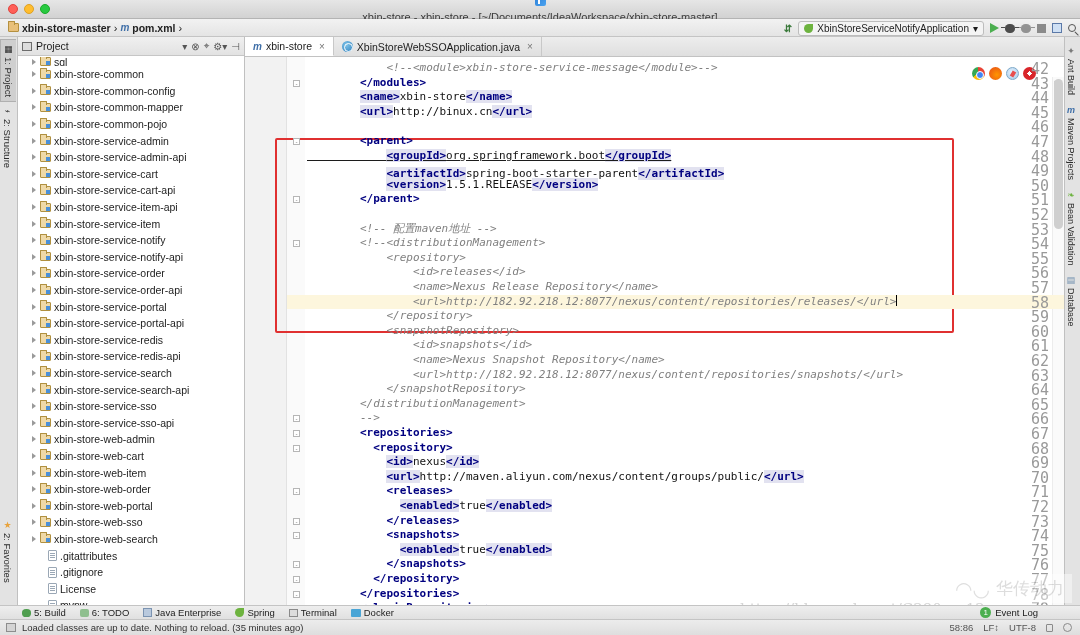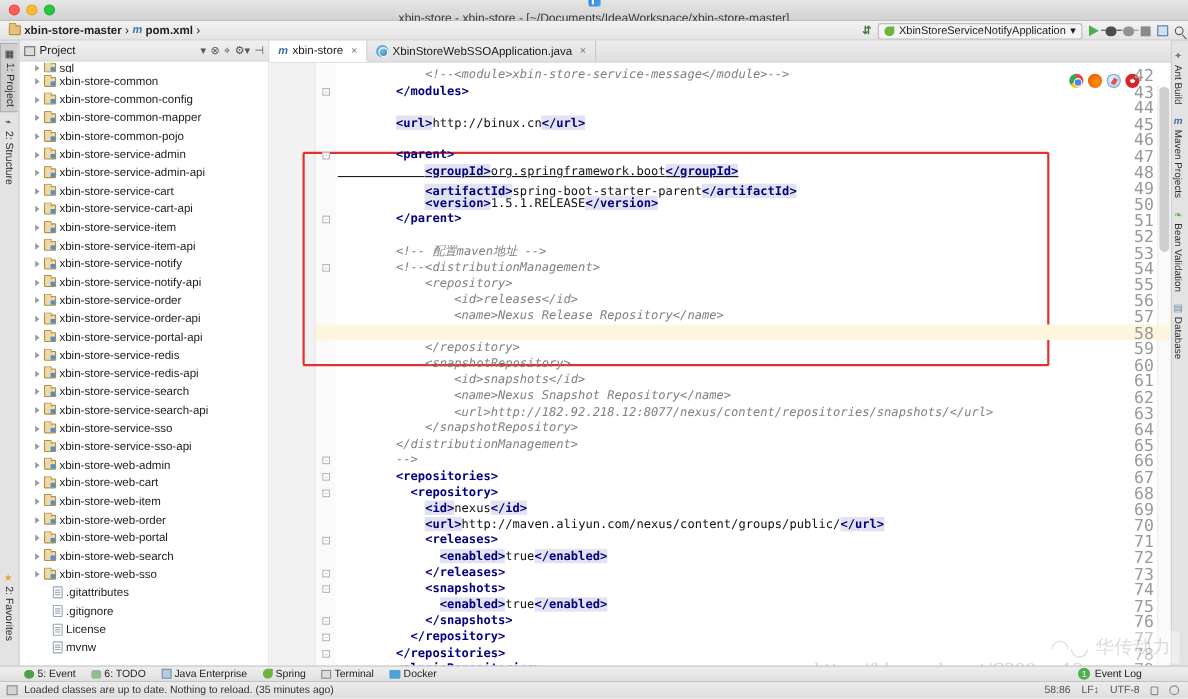--- a/index.html
+++ b/index.html
@@ -391,50 +391,55 @@
           <span>xbin-store-service-cart</span>
         </div>
         <div class="trow">
           <span class="arrow"></span>
           <span class="mod-ic"></span>
           <span>xbin-store-service-cart-api</span>
         </div>
         <div class="trow">
           <span class="arrow"></span>
           <span class="mod-ic"></span>
+          <span>xbin-store-service-item-api</span>
+        </div>
+        <div class="trow">
+          <span class="arrow"></span>
+          <span class="mod-ic"></span>
           <span>xbin-store-service-item</span>
         </div>
         <div class="trow">
           <span class="arrow"></span>
           <span class="mod-ic"></span>
-          <span>xbin-store-service-item-api</span>
-        </div>
-        <div class="trow">
-          <span class="arrow"></span>
-          <span class="mod-ic"></span>
           <span>xbin-store-service-notify</span>
         </div>
         <div class="trow">
           <span class="arrow"></span>
           <span class="mod-ic"></span>
           <span>xbin-store-service-notify-api</span>
         </div>
         <div class="trow">
           <span class="arrow"></span>
           <span class="mod-ic"></span>
           <span>xbin-store-service-order</span>
         </div>
         <div class="trow">
           <span class="arrow"></span>
           <span class="mod-ic"></span>
           <span>xbin-store-service-order-api</span>
         </div>
         <div class="trow">
           <span class="arrow"></span>
           <span class="mod-ic"></span>
+          <span>xbin-store-service-portal</span>
+        </div>
+        <div class="trow">
+          <span class="arrow"></span>
+          <span class="mod-ic"></span>
           <span>xbin-store-service-portal-api</span>
         </div>
         <div class="trow">
           <span class="arrow"></span>
           <span class="mod-ic"></span>
           <span>xbin-store-service-redis</span>
         </div>
         <div class="trow">
           <span class="arrow"></span>
           <span class="mod-ic"></span>
@@ -481,26 +486,26 @@
           <span>xbin-store-web-order</span>
         </div>
         <div class="trow">
           <span class="arrow"></span>
           <span class="mod-ic"></span>
           <span>xbin-store-web-portal</span>
         </div>
         <div class="trow">
           <span class="arrow"></span>
           <span class="mod-ic"></span>
+          <span>xbin-store-web-sso</span>
+        </div>
+        <div class="trow">
+          <span class="arrow"></span>
+          <span class="mod-ic"></span>
           <span>xbin-store-web-search</span>
-        </div>
-        <div class="trow">
-          <span class="arrow"></span>
-          <span class="mod-ic"></span>
-          <span>xbin-store-web-sso</span>
         </div>
         <div class="trow d1">
           <span class="arrow spacer"></span>
           <span class="file-ic"></span>
           <span>.gitattributes</span>
         </div>
         <div class="trow d1">
           <span class="arrow spacer"></span>
           <span class="file-ic"></span>
           <span>.gitignore</span>
@@ -545,20 +550,21 @@
         <div class="err-mark" style="top:4px;background:#cfcfcf;"></div>
       </div>
       <div class="scrollbar-v"></div>
       <div class="red-box" style="left:30px; top:81px; right:110px; height:195px;"></div>
     <div class="lnum" style="top: 5px;">42</div>
         <div class="codeline" style="top: 4px;"><span class="txt">            </span><span class="cmt">&lt;!--&lt;module&gt;xbin-store-service-message&lt;/module&gt;--&gt;</span></div>
         <div class="lnum" style="top: 19.6px;">43</div>
         <div class="fold" style="top: 22.6px;">-</div>
         <div class="codeline" style="top: 18.6px;"><span class="txt">        </span><span class="tag">&lt;/modules&gt;</span></div>
         <div class="lnum" style="top: 34.2px;">44</div>
+        <div class="codeline" style="top: 33.2px;"><span class="txt">        </span><span class="tag hl-tag">&lt;name&gt;</span><span class="txt">xbin-store</span><span class="tag hl-tag">&lt;/name&gt;</span></div>
         <div class="lnum" style="top: 48.8px;">45</div>
         <div class="codeline" style="top: 47.8px;"><span class="txt">        </span><span class="tag hl-tag">&lt;url&gt;</span><span class="txt">http://binux.cn</span><span class="tag hl-tag">&lt;/url&gt;</span></div>
         <div class="lnum" style="top: 63.4px;">46</div>
         <div class="codeline" style="top: 62.4px;"></div>
         <div class="lnum" style="top: 78px;">47</div>
         <div class="fold" style="top: 81px;">-</div>
         <div class="codeline" style="top: 77px;"><span class="txt">        </span><span class="tag">&lt;parent&gt;</span></div>
         <div class="lnum" style="top: 92.6px;">48</div>
         <div class="codeline" style="top: 91.6px; text-decoration: underline;"><span class="txt">            </span><span class="tag hl-tag">&lt;groupId&gt;</span><span class="txt">org.springframework.boot</span><span class="tag hl-tag">&lt;/groupId&gt;</span></div>
         <div class="lnum" style="top: 107.2px;">49</div>
@@ -576,20 +582,21 @@
         <div class="fold" style="top: 183.2px;">-</div>
         <div class="codeline" style="top: 179.2px;"><span class="txt">        </span><span class="cmt">&lt;!--&lt;distributionManagement&gt;</span></div>
         <div class="lnum" style="top: 194.8px;">55</div>
         <div class="codeline" style="top: 193.8px;"><span class="txt">            </span><span class="cmt">&lt;repository&gt;</span></div>
         <div class="lnum" style="top: 209.4px;">56</div>
         <div class="codeline" style="top: 208.4px;"><span class="txt">                </span><span class="cmt">&lt;id&gt;releases&lt;/id&gt;</span></div>
         <div class="lnum" style="top: 224px;">57</div>
         <div class="codeline" style="top: 223px;"><span class="txt">                </span><span class="cmt">&lt;name&gt;Nexus Release Repository&lt;/name&gt;</span></div>
         <div class="hl-line" style="top: 237.6px;"></div>
         <div class="lnum" style="top: 238.6px;">58</div>
+        <div class="codeline" style="top: 237.6px;"><span class="txt">                </span><span class="cmt">&lt;url&gt;http://182.92.218.12:8077/nexus/content/repositories/releases/&lt;/url&gt;</span><span class="caret"></span></div>
         <div class="lnum" style="top: 253.2px;">59</div>
         <div class="codeline" style="top: 252.2px;"><span class="txt">            </span><span class="cmt">&lt;/repository&gt;</span></div>
         <div class="lnum" style="top: 267.8px;">60</div>
         <div class="codeline" style="top: 266.8px;"><span class="txt">            </span><span class="cmt">&lt;snapshotRepository&gt;</span></div>
         <div class="lnum" style="top: 282.4px;">61</div>
         <div class="codeline" style="top: 281.4px;"><span class="txt">                </span><span class="cmt">&lt;id&gt;snapshots&lt;/id&gt;</span></div>
         <div class="lnum" style="top: 297px;">62</div>
         <div class="codeline" style="top: 296px;"><span class="txt">                </span><span class="cmt">&lt;name&gt;Nexus Snapshot Repository&lt;/name&gt;</span></div>
         <div class="lnum" style="top: 311.6px; margin-left: 16px;">63</div>
         <div class="codeline" style="top: 310.6px;"><span class="txt">                </span><span class="cmt">&lt;url&gt;http://182.92.218.12:8077/nexus/content/repositories/snapshots/&lt;/url&gt;</span></div>
@@ -639,21 +646,21 @@
 
   <div class="wm-wechat">
     <span class="wechat-ic">◠◡</span>
     <span class="wm-text">华传动力</span>
   </div>
   <div class="wm-url">https://blog.csdn.net/C290.....12</div>
 
   <div class="bottombar">
     <div class="bb-item">
       <span class="ic-dbg"></span>
-      <span>5: Event</span>
+      <span>5: Build</span>
     </div>
     <div class="bb-item">
       <span class="ic-todo"></span>
       <span>6: TODO</span>
     </div>
     <div class="bb-item">
       <span class="ic-je"></span>
       <span>Java Enterprise</span>
     </div>
     <div class="bb-item">

